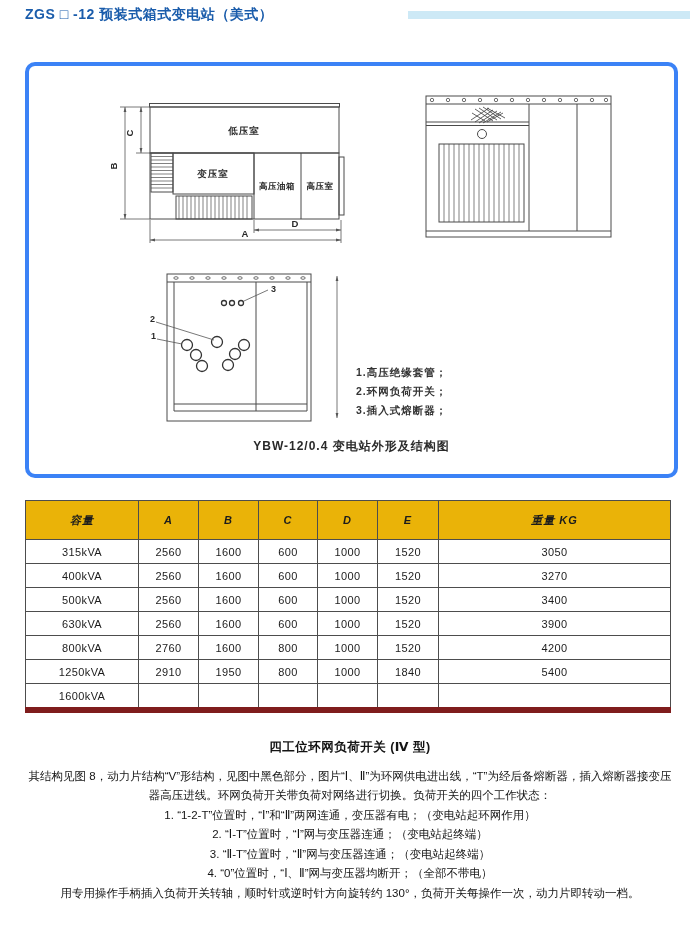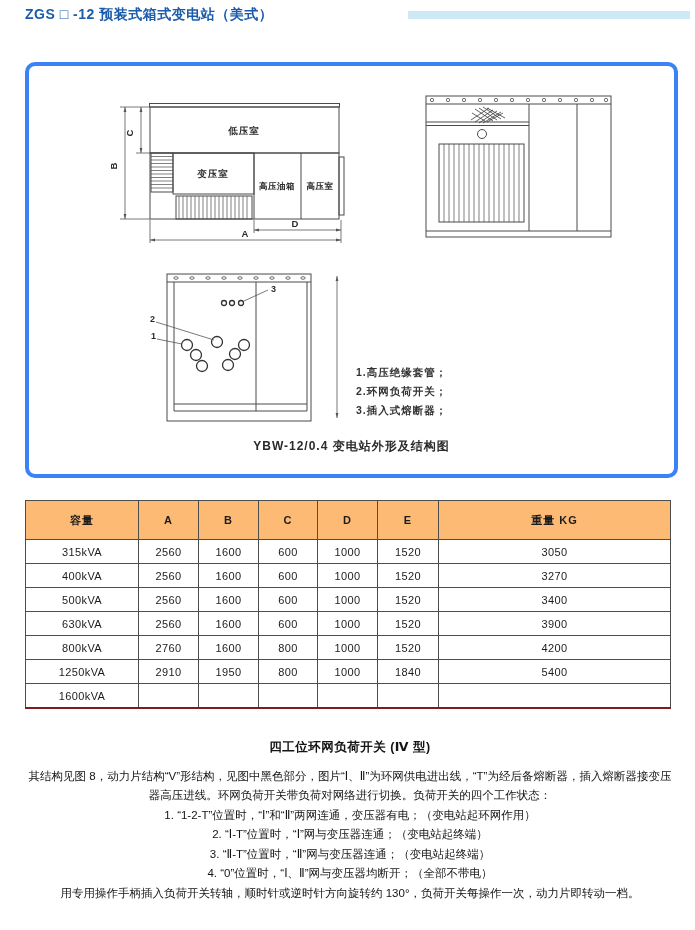--- a/index.html
+++ b/index.html
@@ -33,28 +33,28 @@
   .fig-caption{
     position:absolute;left:0;top:372px;width:100%;text-align:center;
     font-size:12px;font-weight:700;color:#2a2a2a;letter-spacing:1px;
   }
   .dim-table{
     position:absolute;left:25px;top:500px;width:645px;
     border-collapse:collapse;table-layout:fixed;
     font-size:11px;color:#1c1c1c;
   }
   .dim-table th{
-    background:#fdba74;font-weight:600;height:36px;
-    border:1px solid #4d4d4d;letter-spacing:1px;
+    background:#eab308;font-weight:600;height:36px;
+    border:1px solid #4d4d4d;letter-spacing:1px;font-style:italic;
   }
   .dim-table td{
     height:21px;border:1px solid #4d4d4d;text-align:center;
     letter-spacing:0.4px;
   }
-  .dim-table tr:last-child td{border-bottom:2px solid #7f1d1d;}
+  .dim-table tr:last-child td{border-bottom:6px solid #7f1d1d;}
   .text-section{
     position:absolute;left:25px;top:738px;width:650px;
     font-size:11.5px;line-height:19.5px;color:#141414;text-align:center;
   }
   .sec-heading{
     font-size:12.5px;font-weight:700;margin:0 0 9px 0;letter-spacing:0.5px;
   }
   .sec-para{margin:0;}
   .sec-item{margin:0;}
   svg text{

